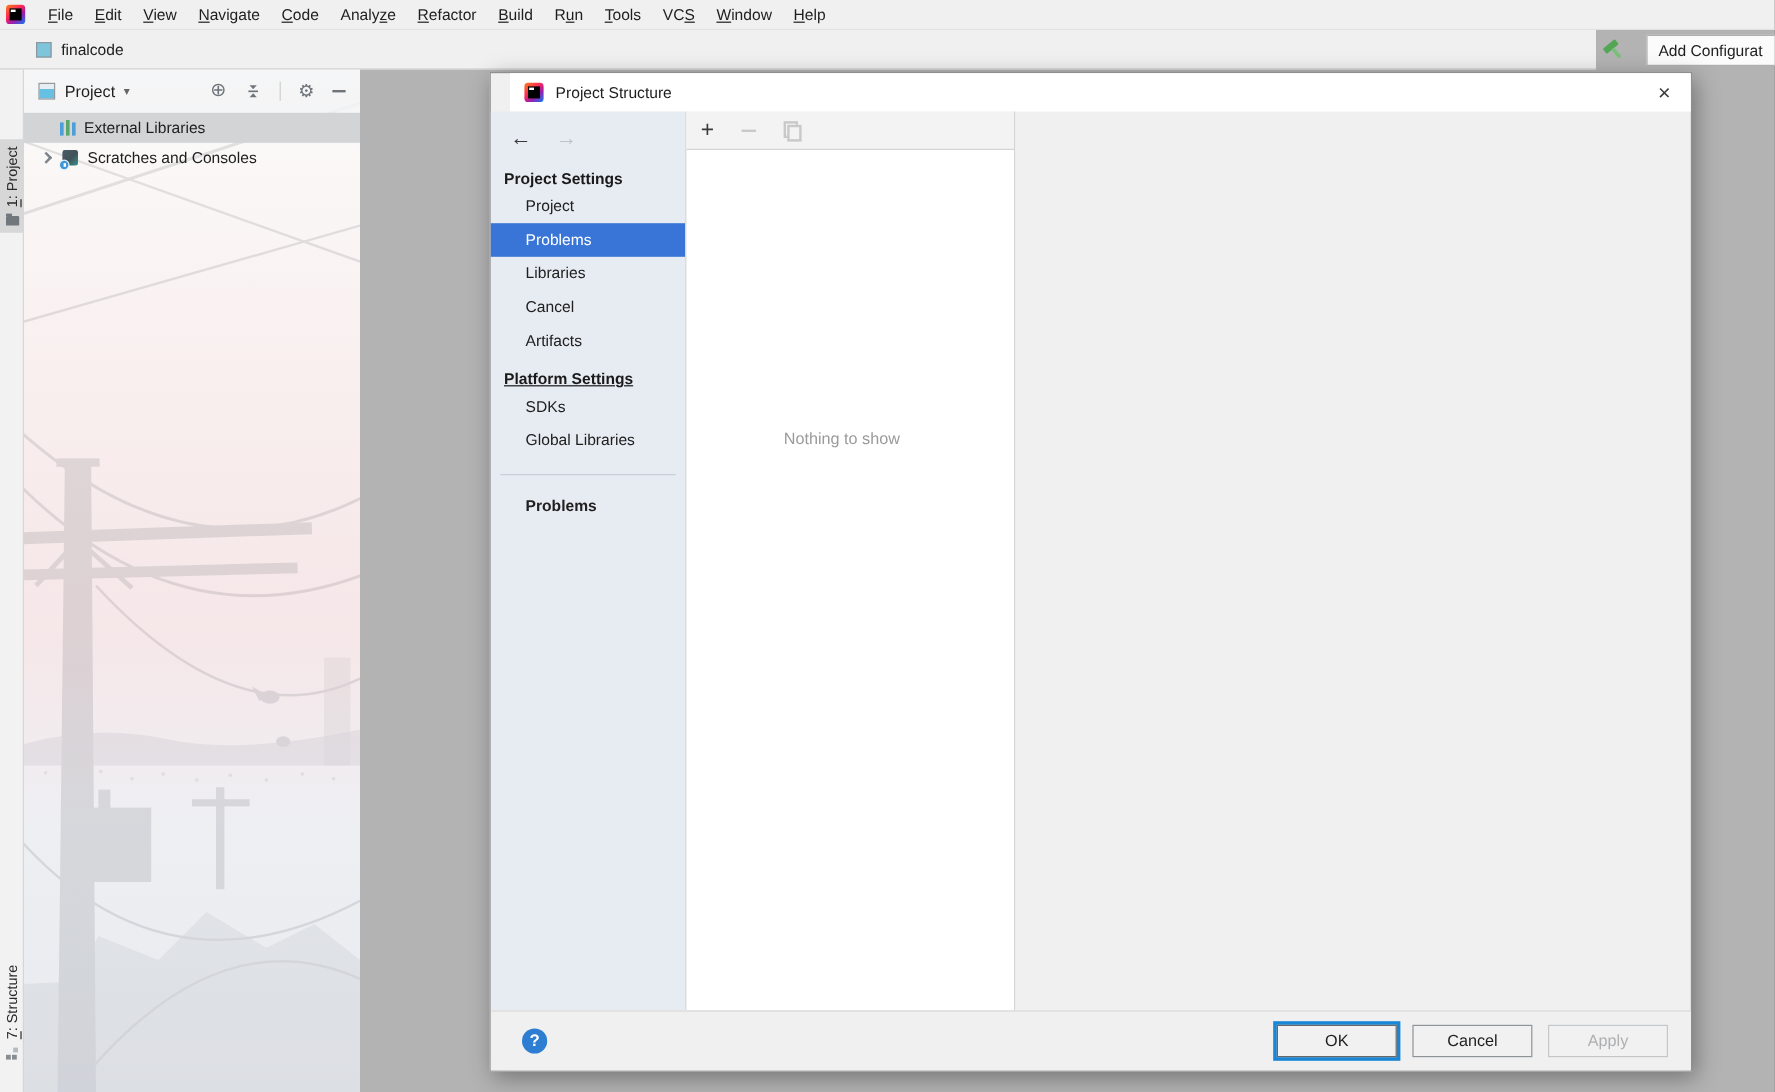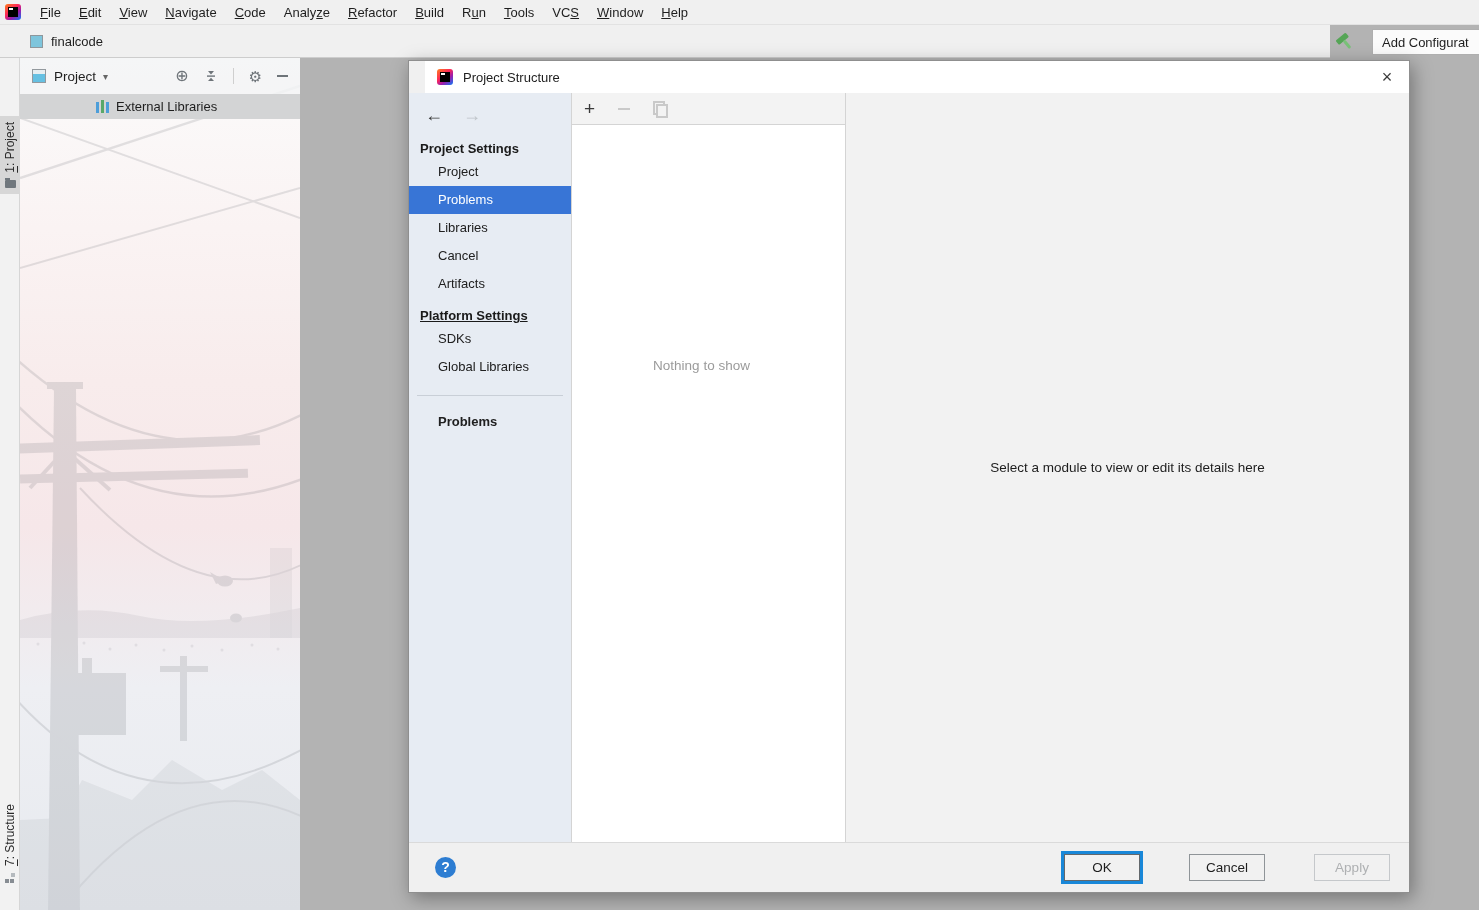--- a/index.html
+++ b/index.html
@@ -52,21 +52,21 @@
   .icon-projview { width:14px; height:14px; border:1px solid #93999e; margin-left:4px;
     background:linear-gradient(180deg,#e7eef1 0 35%,#66c0e2 35% 100%); }
   #pp-title { margin-left:8px; font-size:13.5px; }
   .caret-down { margin-left:7px; font-size:10px; color:#666; }
   .pp-tools { margin-left:auto; display:flex; align-items:center; gap:15px; margin-right:4px; color:#6e7479; }
   .icon-locate { font-size:16px; line-height:16px; }
   .pp-divider { width:1px; height:16px; background:#cfcfcf; }
   .icon-gear { font-size:15px; line-height:15px; }
   .icon-minimize { width:11px; height:2px; background:#6e7479; }
   .tree-row { position:relative; height:25px; display:flex; align-items:center; }
-  .tree-row.selected-inactive { background:var(--selection-gray,#d3d4d5);padding-left:46px; }
+  .tree-row.selected-inactive { background:var(--selection-gray,#d3d4d5); }
   .chev-cell { width:24px; margin-left:6px; display:flex; justify-content:center; }
   .chev-i { width:7px; height:7px; border-right:2px solid #7d838a; border-top:2px solid #7d838a; transform:rotate(45deg); }
   .icon-extlib { display:flex; gap:2px; align-items:flex-end; height:13px; }
   .icon-extlib span { width:3px; height:13px; }
   .icon-extlib span:nth-child(1){ background:#4d9ed9; height:11px; }
   .icon-extlib span:nth-child(2){ background:#59a869; }
   .icon-extlib span:nth-child(3){ background:#4d9ed9; height:11px; }
   .icon-scratch { position:relative; width:16px; height:16px; }
   .icon-scratch .sq { position:absolute; left:2px; top:1px; width:13px; height:13px; border-radius:2px;
     background:linear-gradient(135deg,#495a63 0%,#41525a 55%,#35968c 100%); }
@@ -109,21 +109,21 @@
   
   #dlg-details { flex:1; background:#f2f2f2; display:flex; align-items:center; justify-content:center; }
   #details-empty { font-size:13.5px; color:#1d1d1d; }
 
   
   #dlg-footer { position:absolute; left:0; right:0; bottom:0; height:50px; background:#f0f0f0;
     border-top:1px solid #dadada; display:flex; align-items:center; }
   .icon-help { margin-left:26px; width:21px; height:21px; border-radius:50%; background:var(--help-blue,#2d7dd2);
     color:#fff; font-weight:bold; font-size:14px; text-align:center; line-height:21px; }
   .btn-row { margin-left:auto; margin-right:19px; display:flex; gap:13px; }
-  .dlg-btn { width:76px; height:27px; background:#f1f1f1; font:13.5px "Liberation Sans",sans-serif; color:#1e1e1e;margin-left:36px; }
+  .dlg-btn { width:100px; height:27px; background:#f1f1f1; font:13.5px "Liberation Sans",sans-serif; color:#1e1e1e; }
   #btn-ok { border:1px solid #63686c; box-shadow:0 0 0 3px var(--focus-blue,#1987d8); }
   #btn-cancel { border:1px solid #8f9498; }
   #btn-apply { border:1px solid #c5c8cb; color:#aeb0b2; }
 </style>
 </head>
 <body>
 
 <div id="app">
 
   <div id="menubar">
@@ -230,20 +230,30 @@
 
     <div class="tree-row selected-inactive">
       <span class="chev-cell"></span>
       <span class="icon-extlib">
           <span></span>
           <span></span>
           <span></span>
         </span>
       <span class="tree-label">External Libraries</span>
     </div>
+    <div class="tree-row">
+      <span class="chev-cell">
+          <span class="chev-i"></span>
+        </span>
+      <span class="icon-scratch">
+          <span class="sq"></span>
+          <span class="clk"></span>
+        </span>
+      <span class="tree-label">Scratches and Consoles</span>
+    </div>
   </div>
 
   <div id="dialog">
     <div id="dlg-titlebar">
       <div class="logo" style="margin:0;"></div>
       <span id="dlg-title">Project Structure</span>
       <button id="dlg-close">×</button>
     </div>
 
     <div id="dlg-body">
@@ -267,23 +277,20 @@
 
       <div id="dlg-list">
         <div id="list-toolbar">
           <span class="icon-plus">+</span>
           <span class="icon-minus"></span>
           <span class="icon-copy"></span>
         </div>
         <div id="list-empty">Nothing to show</div>
       </div>
 
-      <div id="dlg-details">
-        <span id="details-empty">Select a module to view or edit its details here</span>
-      </div>
     </div>
 
     <div id="dlg-footer">
       <span class="icon-help">?</span>
       <span class="btn-row">
         <button class="dlg-btn" id="btn-ok">OK</button>
         <button class="dlg-btn" id="btn-cancel">Cancel</button>
         <button class="dlg-btn" id="btn-apply">Apply</button>
       </span>
     </div>

